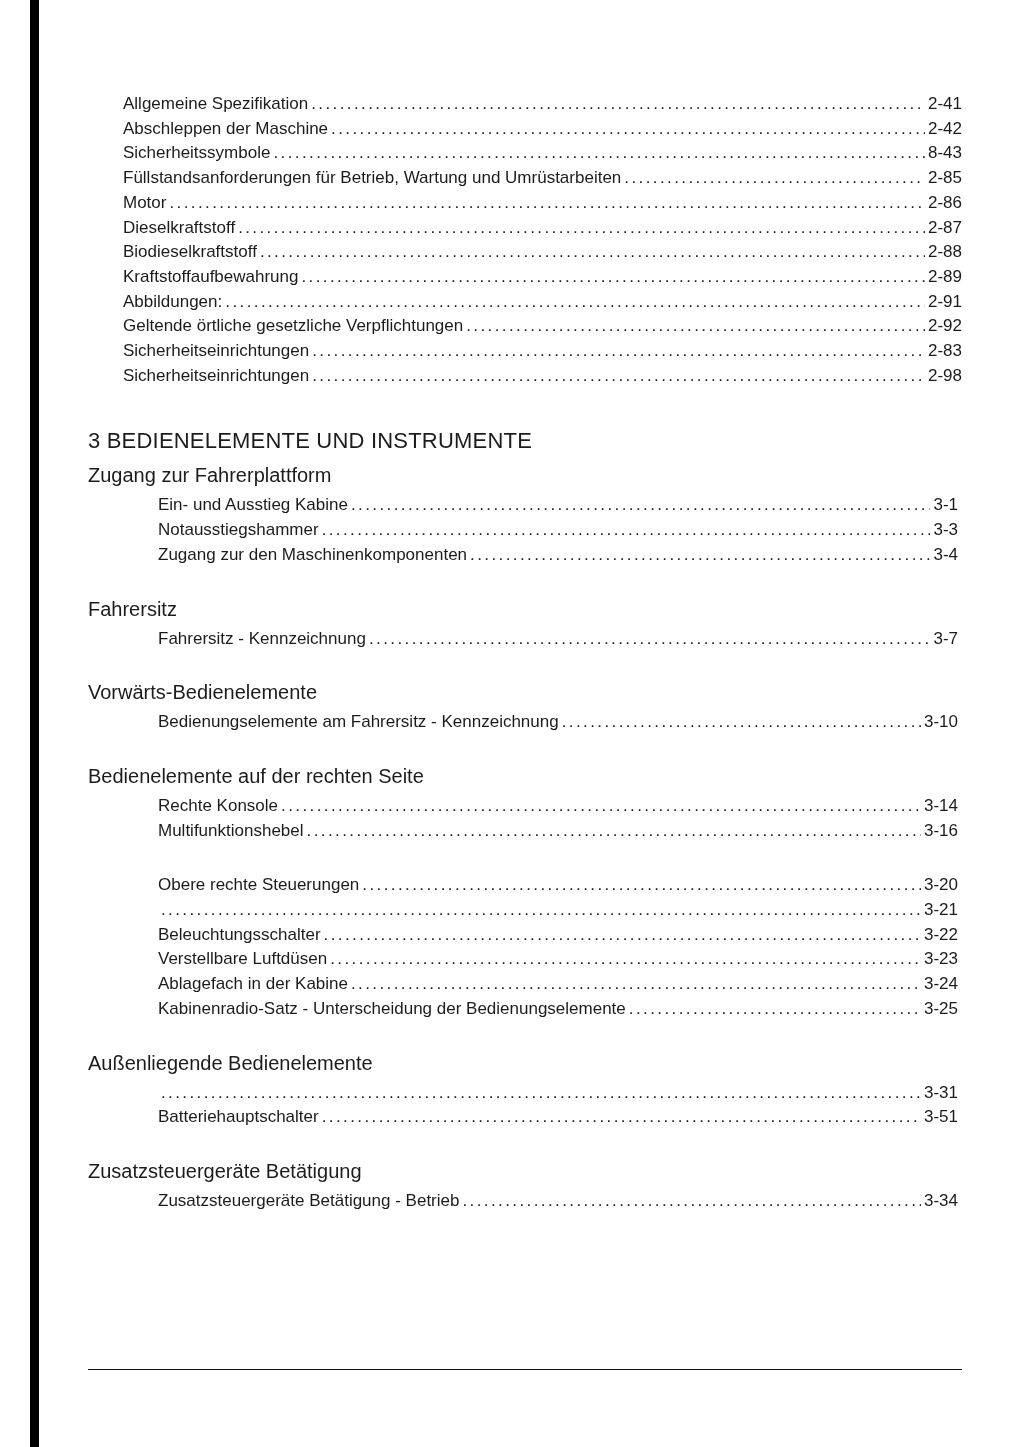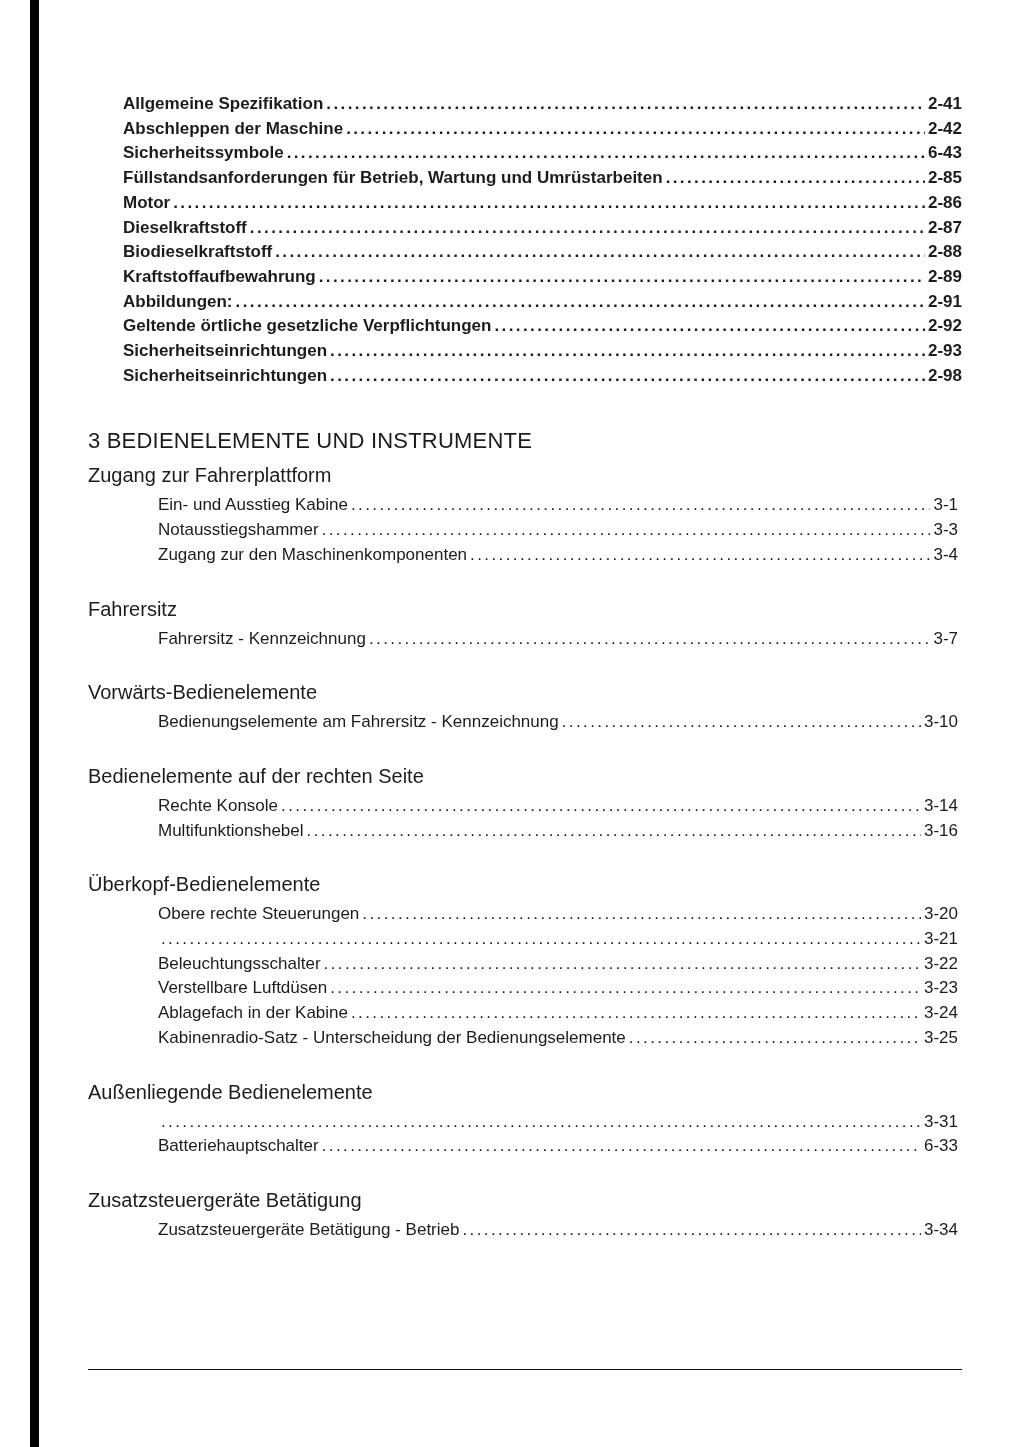--- a/index.html
+++ b/index.html
@@ -27,21 +27,21 @@
     width: 874px; 
   }
   
   .entry {
     display: flex;
     align-items: baseline;
     font-size: 17px;
     line-height: 24.7px;
     white-space: nowrap;
   }
-  .entry.level1 { padding-left: 35px; font-weight: bold; }
+  .entry.level1 { padding-left: 35px; }
   .entry.level2 { padding-left: 70px; padding-right: 4px; }
   .entry-label { white-space: nowrap; }
   .dots {
     flex: 1;
     overflow: hidden;
     white-space: nowrap;
     margin: 0 3px;
     min-width: 12px;
   }
   .dots::after {
@@ -90,21 +90,21 @@
         <span class="entry-page">2-41</span>
       </div>
       <div class="entry level1">
         <span class="entry-label">Abschleppen der Maschine</span>
         <span class="dots"></span>
         <span class="entry-page">2-42</span>
       </div>
       <div class="entry level1">
         <span class="entry-label">Sicherheitssymbole</span>
         <span class="dots"></span>
-        <span class="entry-page">6-43</span>
+        <span class="entry-page">8-43</span>
       </div>
       <div class="entry level1">
         <span class="entry-label">Füllstandsanforderungen für Betrieb, Wartung und Umrüstarbeiten</span>
         <span class="dots"></span>
         <span class="entry-page">2-85</span>
       </div>
       <div class="entry level1">
         <span class="entry-label">Motor</span>
         <span class="dots"></span>
         <span class="entry-page">2-86</span>
@@ -130,21 +130,21 @@
         <span class="entry-page">2-91</span>
       </div>
       <div class="entry level1">
         <span class="entry-label">Geltende örtliche gesetzliche Verpflichtungen</span>
         <span class="dots"></span>
         <span class="entry-page">2-92</span>
       </div>
       <div class="entry level1">
         <span class="entry-label">Sicherheitseinrichtungen</span>
         <span class="dots"></span>
-        <span class="entry-page">2-93</span>
+        <span class="entry-page">2-83</span>
       </div>
       <div class="entry level1">
         <span class="entry-label">Sicherheitseinrichtungen</span>
         <span class="dots"></span>
         <span class="entry-page">2-98</span>
       </div>
     </div>
 
   <h1 class="chapter-heading">3 BEDIENELEMENTE UND INSTRUMENTE</h1>
 
@@ -190,21 +190,20 @@
           <span class="dots"></span>
           <span class="entry-page">3-14</span>
         </div>
         <div class="entry level2">
           <span class="entry-label">Multifunktionshebel</span>
           <span class="dots"></span>
           <span class="entry-page">3-16</span>
         </div>
       </section>
       <section class="section">
-        <h2 class="section-title">Überkopf-Bedienelemente</h2>
         <div class="entry level2">
           <span class="entry-label">Obere rechte Steuerungen</span>
           <span class="dots"></span>
           <span class="entry-page">3-20</span>
         </div>
         <div class="entry level2">
           <span class="dots"></span>
           <span class="entry-page">3-21</span>
         </div>
         <div class="entry level2">
@@ -230,21 +229,21 @@
       </section>
       <section class="section">
         <h2 class="section-title">Außenliegende Bedienelemente</h2>
         <div class="entry level2">
           <span class="dots"></span>
           <span class="entry-page">3-31</span>
         </div>
         <div class="entry level2">
           <span class="entry-label">Batteriehauptschalter</span>
           <span class="dots"></span>
-          <span class="entry-page">6-33</span>
+          <span class="entry-page">3-51</span>
         </div>
       </section>
       <section class="section">
         <h2 class="section-title">Zusatzsteuergeräte Betätigung</h2>
         <div class="entry level2">
           <span class="entry-label">Zusatzsteuergeräte Betätigung - Betrieb</span>
           <span class="dots"></span>
           <span class="entry-page">3-34</span>
         </div>
       </section>

